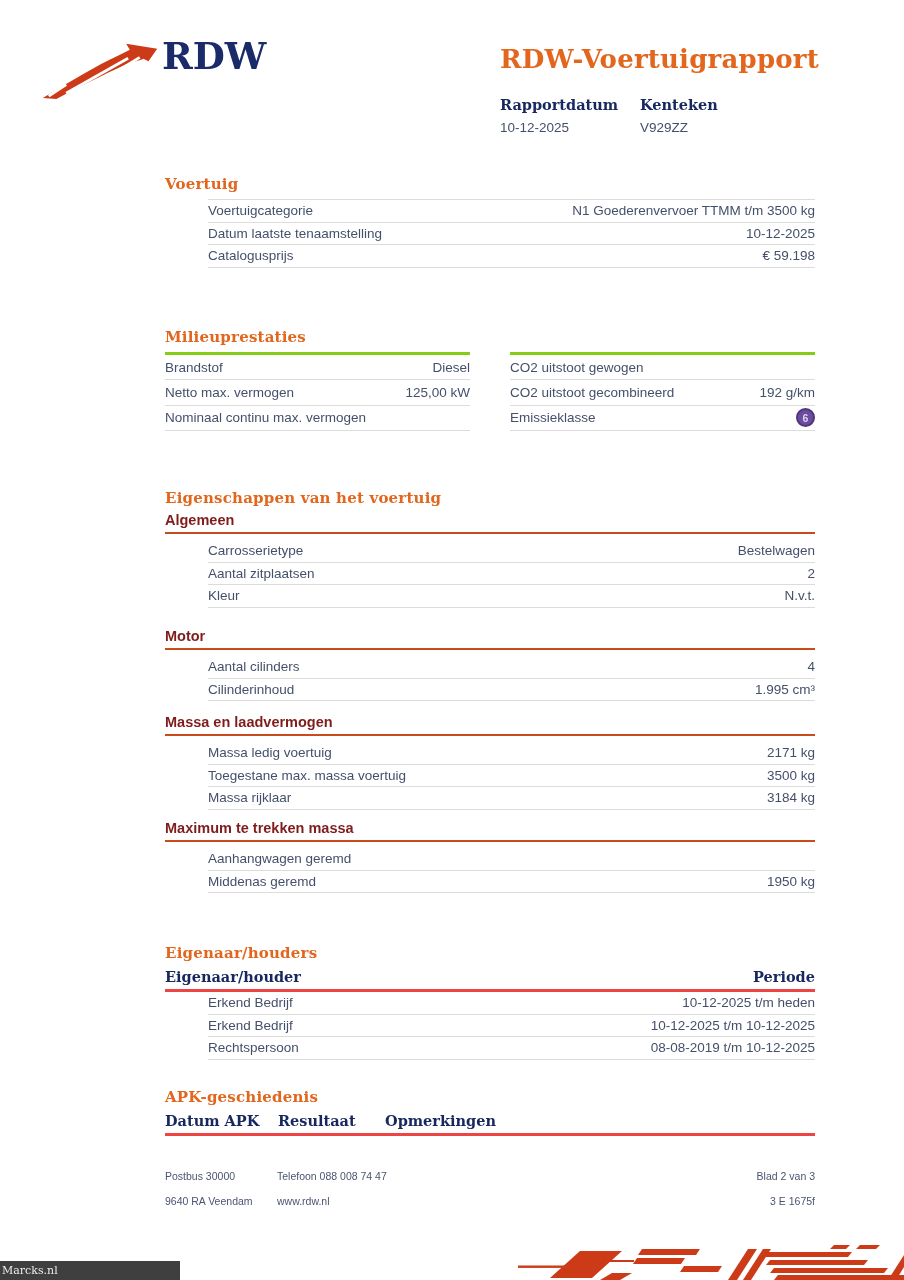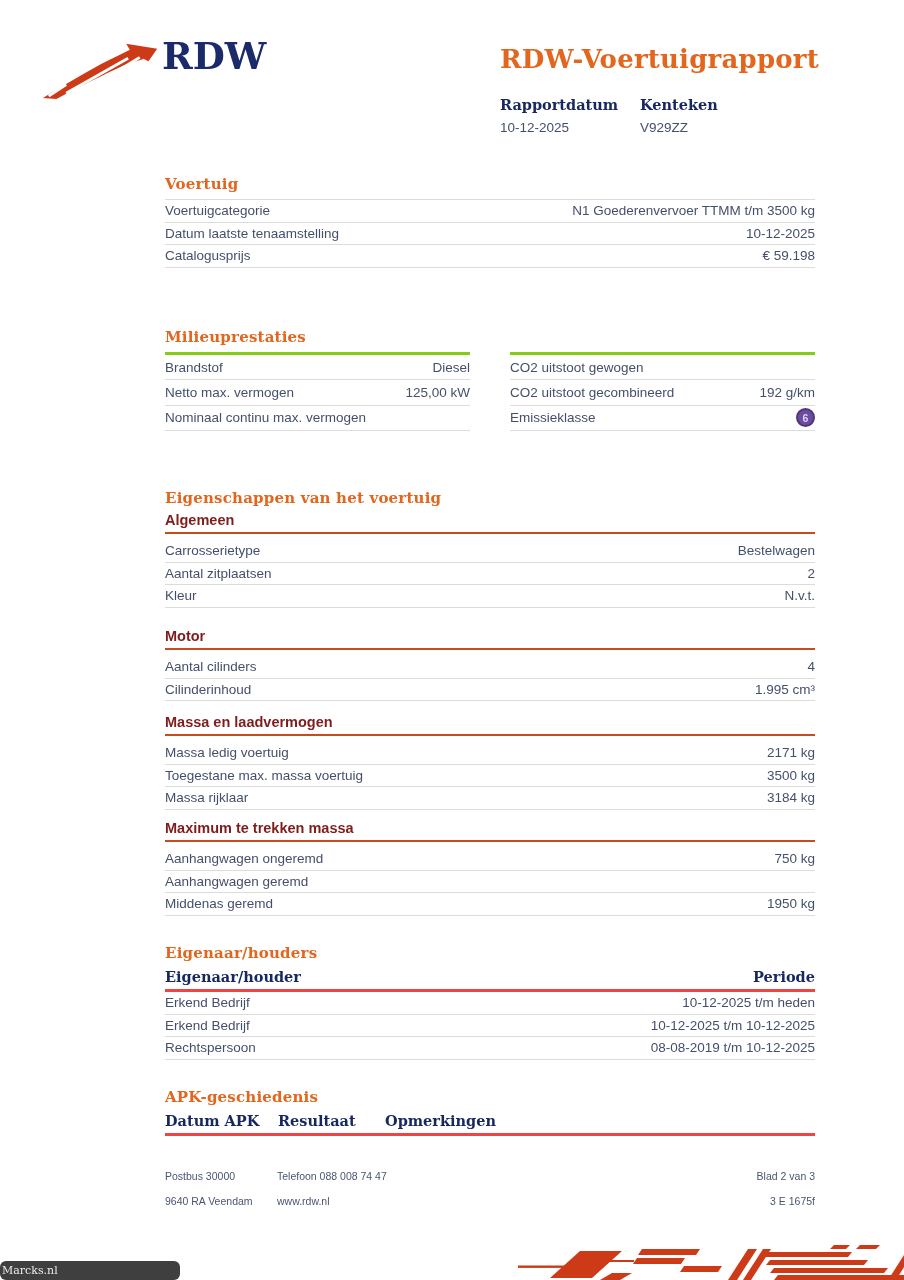--- a/index.html
+++ b/index.html
@@ -14,21 +14,21 @@
   .title{position:absolute;left:500px;top:44px;font-family:"DejaVu Serif",serif;font-weight:bold;
          font-size:26px;color:#e2661d;letter-spacing:.2px;}
   .meta{position:absolute;left:500px;top:96px;display:flex;}
   .meta-col{width:140px;}
   .meta-label{font-family:"DejaVu Serif",serif;font-weight:bold;font-size:14.5px;color:#17275f;}
   .meta-value{font-size:13.5px;margin-top:7px;color:#44506a;}
 
   
   .h-orange{font-family:"DejaVu Serif",serif;font-weight:bold;font-size:15px;color:#e2661d;letter-spacing:.2px;}
   .subhead{font-size:14.5px;font-weight:bold;color:#7f1d1d;border-bottom:2px solid #c84b1b;padding-bottom:4px;}
-  .rows{margin-top:6px;}
+  .rows{margin-top:6px;margin-left:43px;}
   .rows.bt{border-top:1px solid #dcdcdc;}
   .row{display:flex;justify-content:space-between;align-items:center;height:21.5px;
        font-size:13.5px;border-bottom:1px solid #dcdcdc;}
   .grid2{display:flex;gap:40px;margin-top:6px;}
   .grid2 .col{flex:1;border-top:3px solid #84cc16;}
   .grid2 .row{height:24.3px;}
 
   .badge{width:19px;height:19px;border-radius:50%;background:#6b4c9f;border:2px solid #503777;
          color:#ddd1f3;font-size:10.5px;font-weight:bold;display:flex;align-items:center;
          justify-content:center;box-sizing:border-box;}
@@ -40,21 +40,21 @@
   .thead .c1{width:113px;} .thead .c2{width:107px;} .thead .c3{flex:1;}
 
   
   .footer{position:absolute;left:165px;top:1170px;width:650px;font-size:10.5px;color:#4a5570;}
   .f-row{display:flex;margin-bottom:13px;}
   .f-c1{width:112px;} .f-c2{flex:1;} .f-c3{text-align:right;}
 
   .stripes{position:absolute;right:0;bottom:0;width:404px;height:47px;}
   .mark-bar{position:absolute;left:0;bottom:0;width:180px;height:19px;background:#3f3f3f;
             color:#ececec;font-family:"DejaVu Serif",serif;font-size:11px;line-height:19px;padding-left:2px;
-            box-sizing:border-box;border-radius:6px;}
+            box-sizing:border-box;}
 </style>
 </head>
 <body>
 
 <div class="page">
 
   <div class="logo-wrap">
     <svg width="118" height="62" viewBox="0 0 120 64">
       <g fill="#cc3a17">
         <path d="M0,62 C26,46 56,28 78,18 L96,9 L112,11 L103,22 L86,27 C62,38 32,53 14,63 Z"></path>
@@ -182,24 +182,20 @@
       <div class="row">
         <span>Massa rijklaar</span>
         <span>3184 kg</span>
       </div>
     </div>
   </section>
 
   <section class="abs" style="top:820px">
     <div class="subhead">Maximum te trekken massa</div>
     <div class="rows">
-      <div class="row">
-        <span>Aanhangwagen ongeremd</span>
-        <span>750 kg</span>
-      </div>
       <div class="row">
         <span>Aanhangwagen geremd</span>
         <span></span>
       </div>
       <div class="row">
         <span>Middenas geremd</span>
         <span>1950 kg</span>
       </div>
     </div>
   </section>

